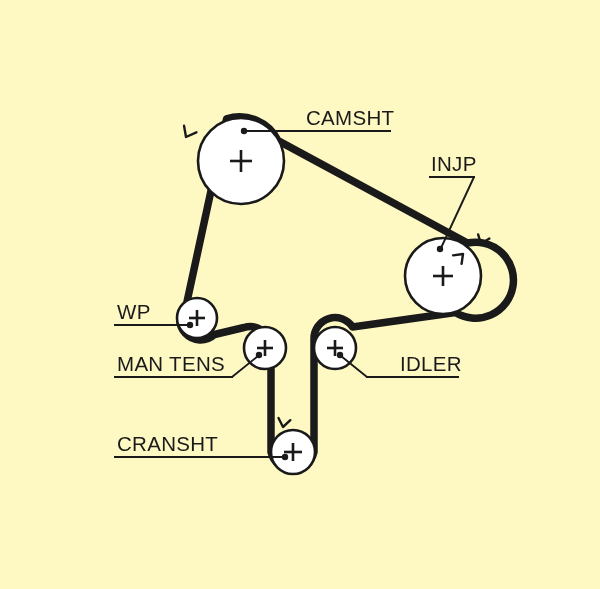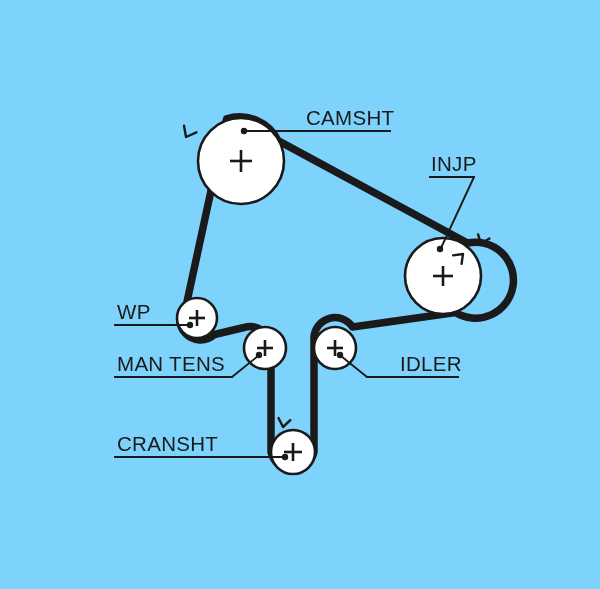--- a/index.html
+++ b/index.html
@@ -11,21 +11,21 @@
   body {
     width: 600px;
     height: 589px;
     font-family: "Liberation Sans", sans-serif;
     overflow: hidden;
   }
   #diagram-root {
     position: relative;
     width: 600px;
     height: 589px;
-    background: #7dd3fc;
+    background: #fef9c3;
   }
   svg#belt-diagram {
     display: block;
     width: 600px;
     height: 589px;
   }
   .belt-path {
     fill: none;
     stroke: #1a1a1a;
     stroke-width: 7.5;

